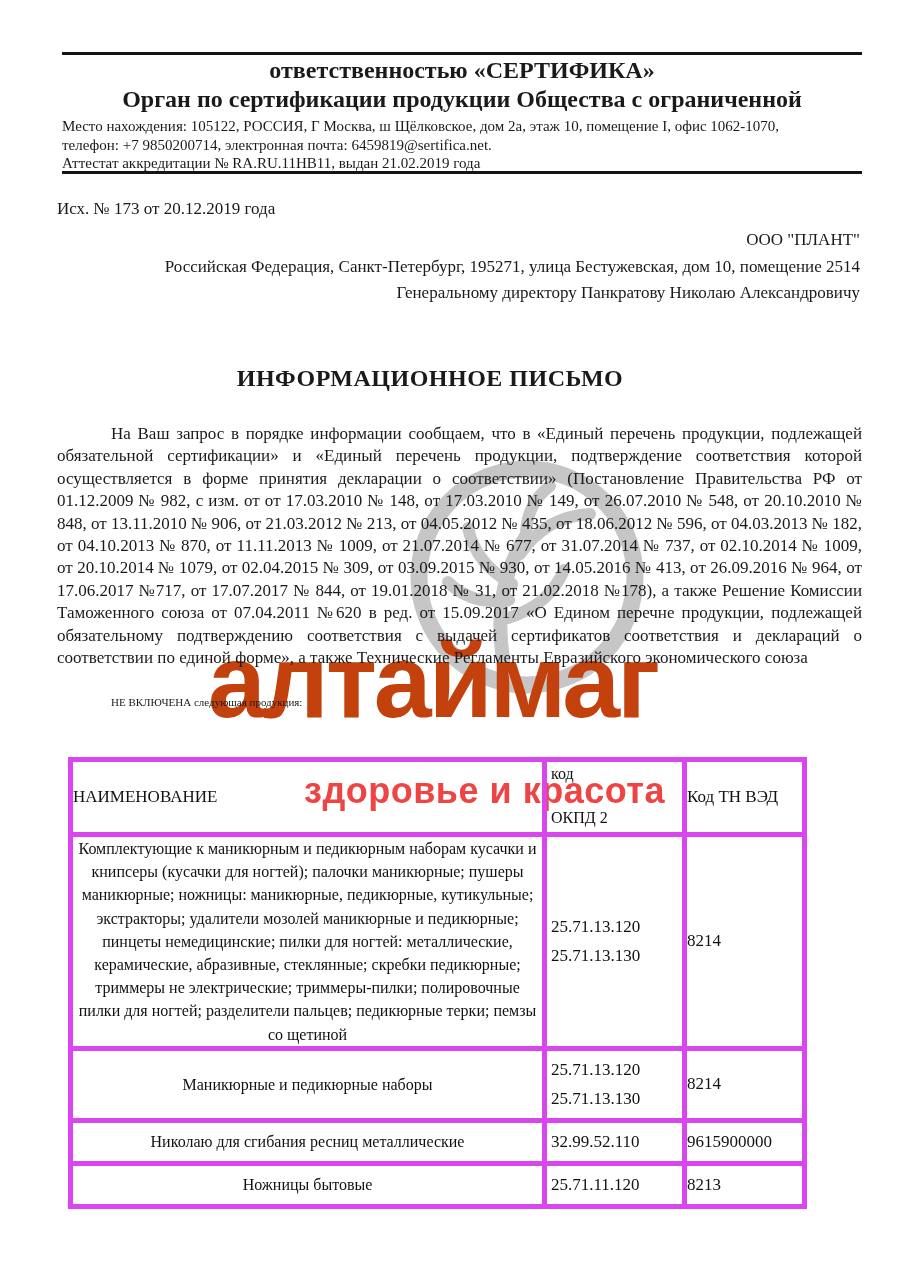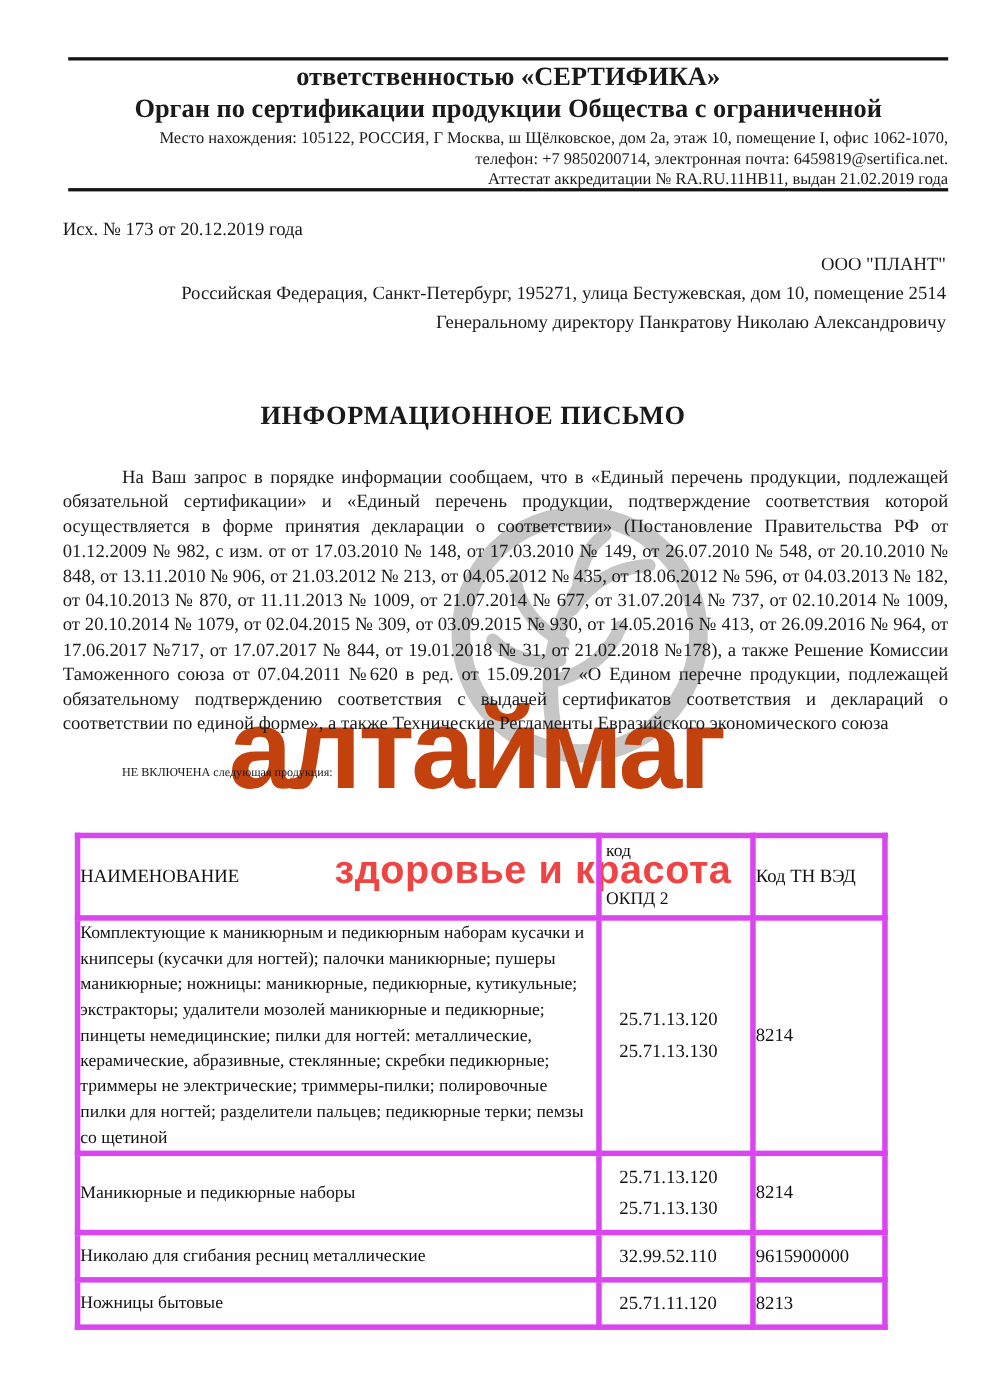--- a/index.html
+++ b/index.html
@@ -30,21 +30,21 @@
   .content{position:absolute;inset:0;z-index:1;}
   .rule{position:absolute;left:62px;width:800px;height:3px;background:#141414;}
   .rule-top{top:52px;}
   .rule-bottom{top:171px;}
   .lh-title{
     position:absolute;left:62px;width:800px;top:56px;
     text-align:center;font-weight:bold;font-size:24px;line-height:29px;
   }
   .lh-contacts{
     position:absolute;left:62px;width:800px;top:117px;
-    text-align:right;font-size:15px;line-height:18.5px;
+    text-align:left;font-size:15px;line-height:18.5px;
   }
   .ref-line{position:absolute;left:57px;top:199px;font-size:17px;}
   .addressee{
     position:absolute;left:57px;width:803px;top:227px;
     text-align:right;font-size:17px;line-height:26.5px;
   }
   .letter-title{
     position:absolute;left:0;width:860px;top:365px;
     text-align:center;font-weight:bold;font-size:24px;letter-spacing:0.5px;
   }
@@ -65,23 +65,23 @@
     border:5px solid #d946ef;background:transparent;
     vertical-align:middle;padding:0;font-weight:normal;
   }
   th.h-name{width:474px;height:70px;text-align:left;font-weight:bold;font-size:17px;}
   th.h-code{width:140px;}
   th.h-tnved{width:120px;text-align:left;padding-left:10px;font-size:17px;}
   .h-code-inner{
     display:flex;flex-direction:column;justify-content:space-between;
     height:62px;padding:3px 0 5px 4px;text-align:left;font-size:16px;
   }
-  td.c-name{text-align:left;font-size:16px;line-height:1.45;padding:8px 14px;margin-left:22px;}
+  td.c-name{text-align:center;font-size:16px;line-height:1.45;padding:8px 14px;margin-left:22px;}
   td.c-codes{padding-left:3px;font-size:17px;}
-  td.c-codes .code-line{margin:9px 16px;}
+  td.c-codes .code-line{margin:9px 4px;}
   td.c-tnved{padding-left:10px;font-size:17px;}
   tr.r1{height:209px;} tr.r2{height:72px;} tr.r3{height:37px;} tr.r4{height:38px;}
 </style>
 </head>
 <body>
 
 <div class="page">
 
   <div class="wm-layer">
     <svg class="wm-logo" width="238" height="238" viewBox="0 0 238 238">

